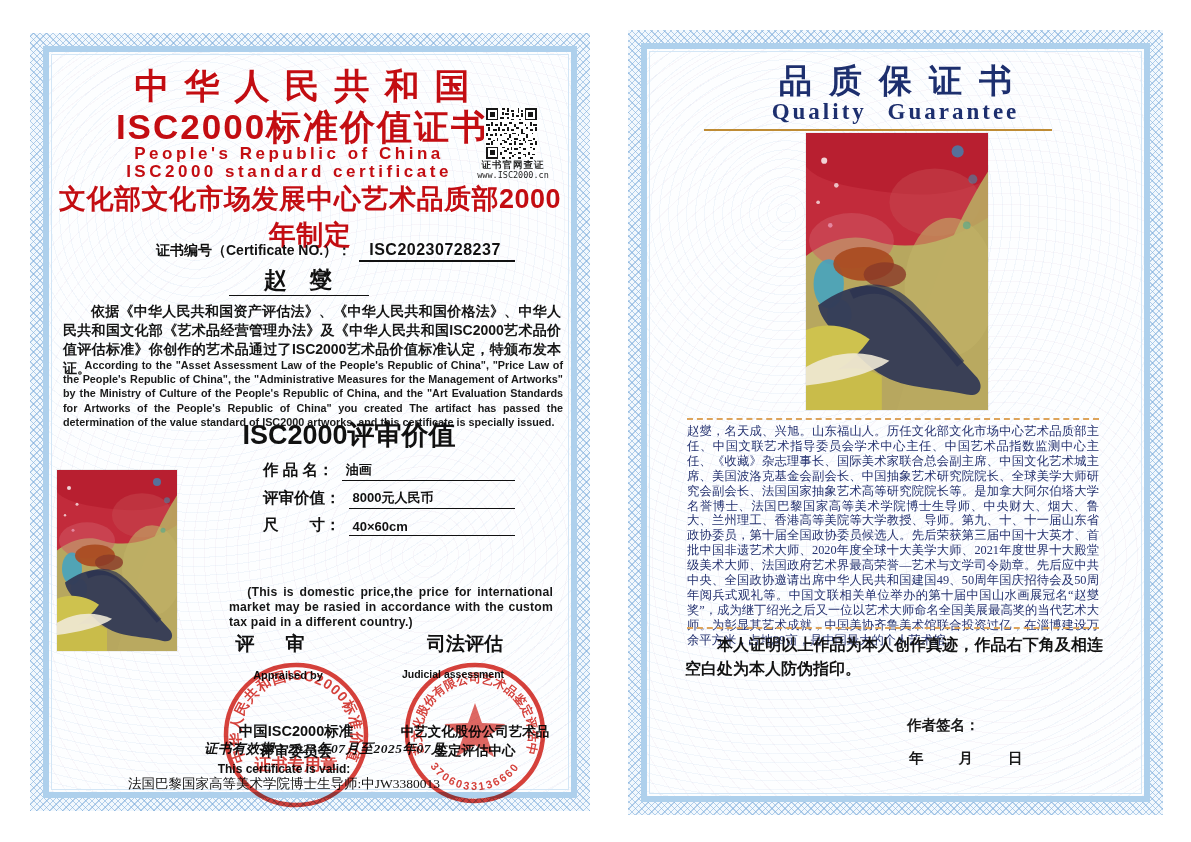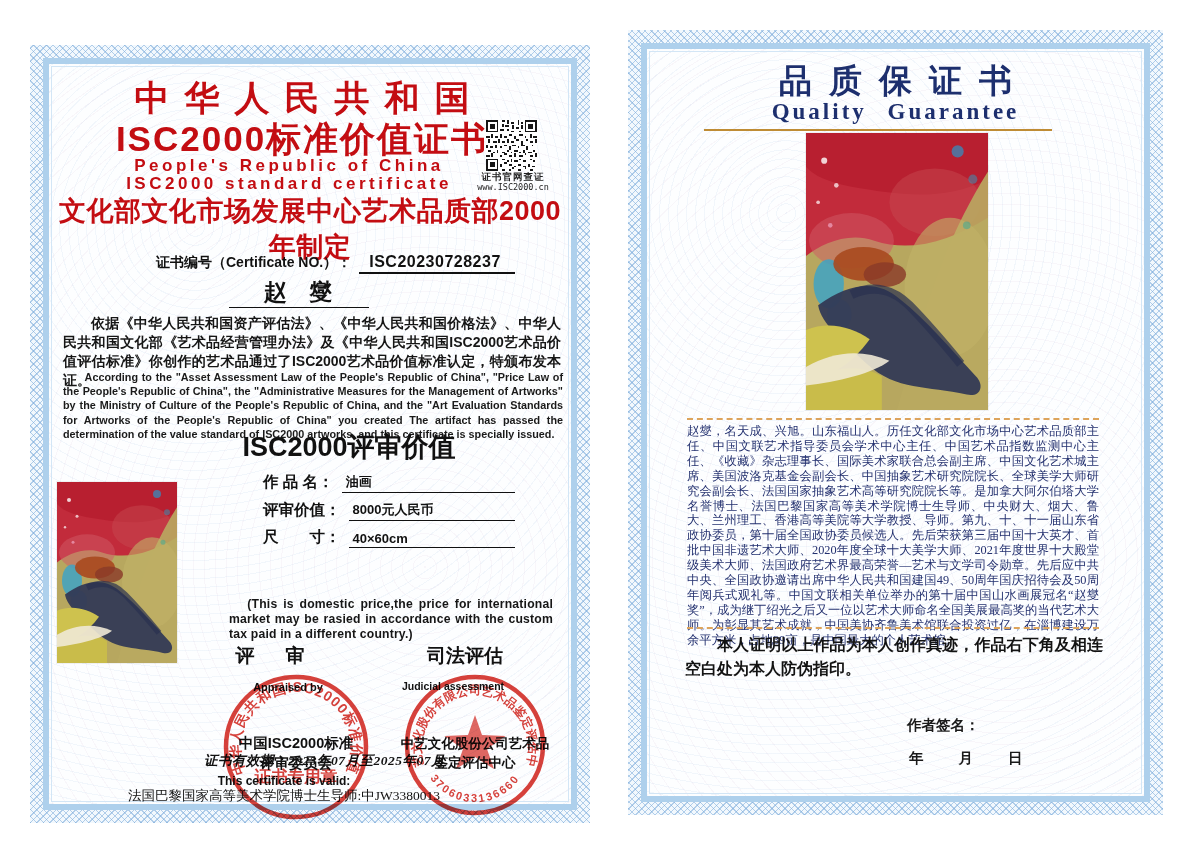--- a/index.html
+++ b/index.html
@@ -20,21 +20,21 @@
     position:relative;width:100%;height:100%;box-sizing:border-box;
     border:6px solid #aed0ec;
     background:
       repeating-radial-gradient(circle at 28% 22%, rgba(165,195,228,.13) 0 1px, transparent 1px 9px),
       repeating-radial-gradient(circle at 72% 68%, rgba(205,175,205,.10) 0 1px, transparent 1px 11px),
       #fdfeff;
   }
   .cert-inner::after{
     content:'';position:absolute;inset:2px;border:1px solid #d3e6f6;pointer-events:none;
   }
-  #cert-left{left:30px;top:45px;width:560px;height:778px;text-decoration:underline;}
+  #cert-left{left:30px;top:33px;width:560px;height:778px;text-decoration:underline;}
   #cert-right{left:628px;top:30px;width:535px;height:785px;}
   .abs{position:absolute;}
   .ctr{text-align:center;}
 
   
   .red{color:#c30d12;}
   #lc-title1{left:0;top:11px;width:506px;font-size:35px;font-weight:bold;letter-spacing:15px;text-indent:15px;}
   #lc-title2{left:0;top:52px;width:506px;font-size:35px;font-weight:bold;letter-spacing:2px;}
   #lc-en1{left:0;top:92px;width:480px;font-size:17px;font-weight:bold;letter-spacing:3.5px;}
   #lc-en2{left:0;top:110px;width:480px;font-size:17px;font-weight:bold;letter-spacing:3.5px;}

